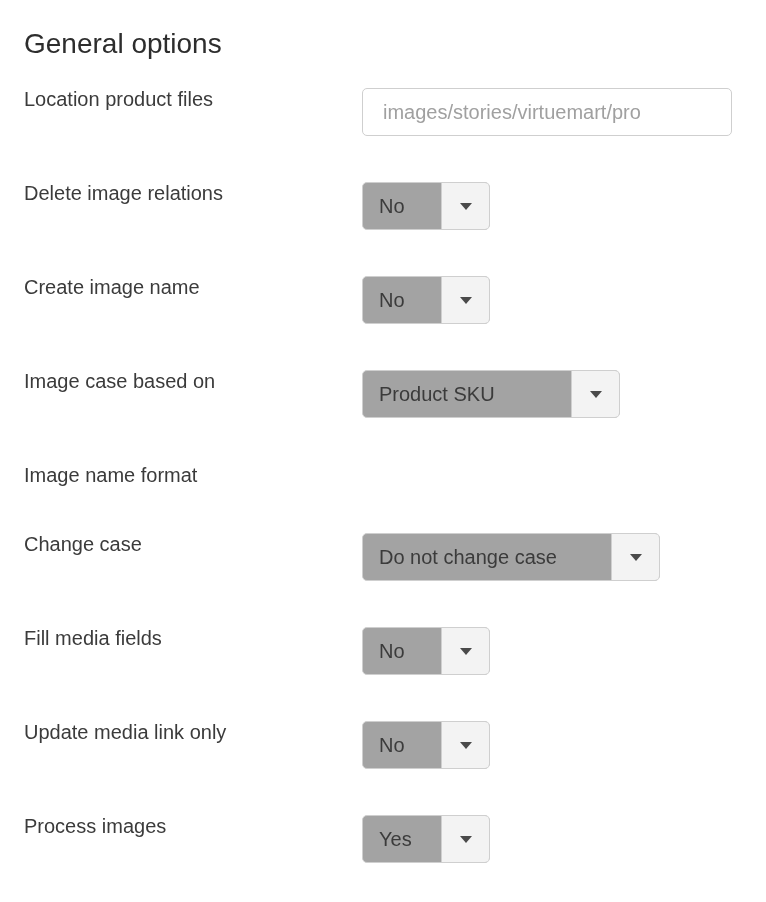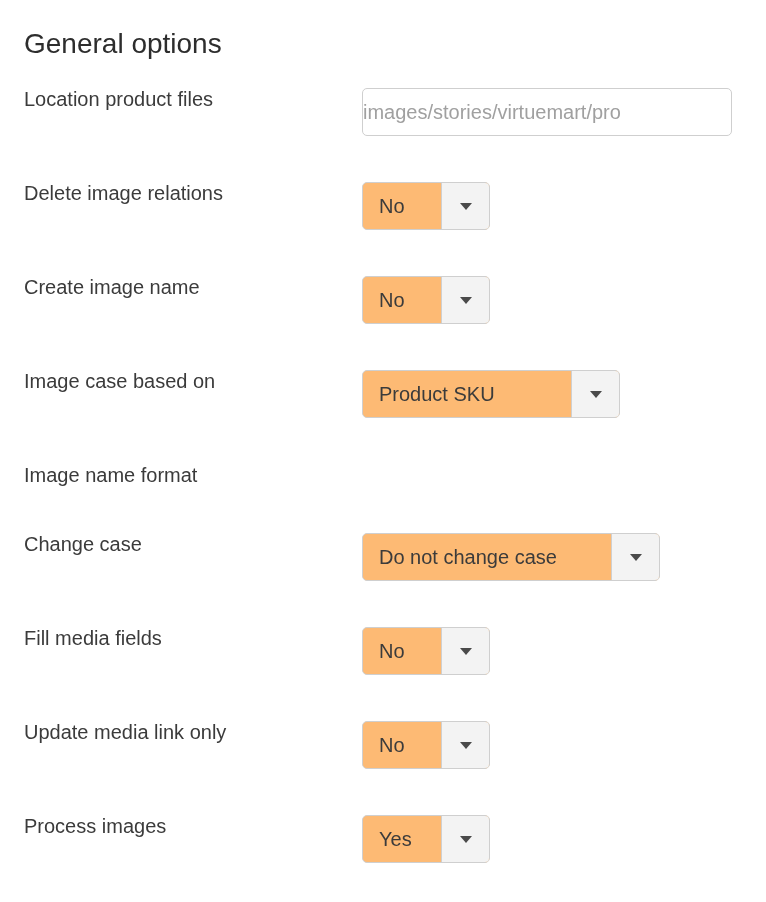--- a/index.html
+++ b/index.html
@@ -31,39 +31,39 @@
     width: 338px;
     flex-shrink: 0;
     font-size: 20px;
     color: #3b3b3b;
     font-weight: 400;
   }
   .text-input {
     height: 48px;
     border: 1px solid #cfcfcf;
     border-radius: 5px;
-    padding: 0 0;
+    padding: 0 20px;
     font-size: 20px;
     color: #a0a0a0;
     background: #fff;
     width: 370px;
     outline: none;
     font-family: inherit;
   }
   .text-input::placeholder {
     color: #a0a0a0;
   }
   .dropdown {
     display: inline-flex;
     align-items: stretch;
     height: 48px;
     border: 1px solid #cfcfcf;
     border-radius: 5px;
     overflow: hidden;
-    background: #fdba74;
+    background: #a3a3a3;
     cursor: pointer;
   }
   .dropdown-value {
     display: flex;
     align-items: center;
     padding: 0 16px;
     font-size: 20px;
     color: #3b3b3b;
     white-space: nowrap;
   }

